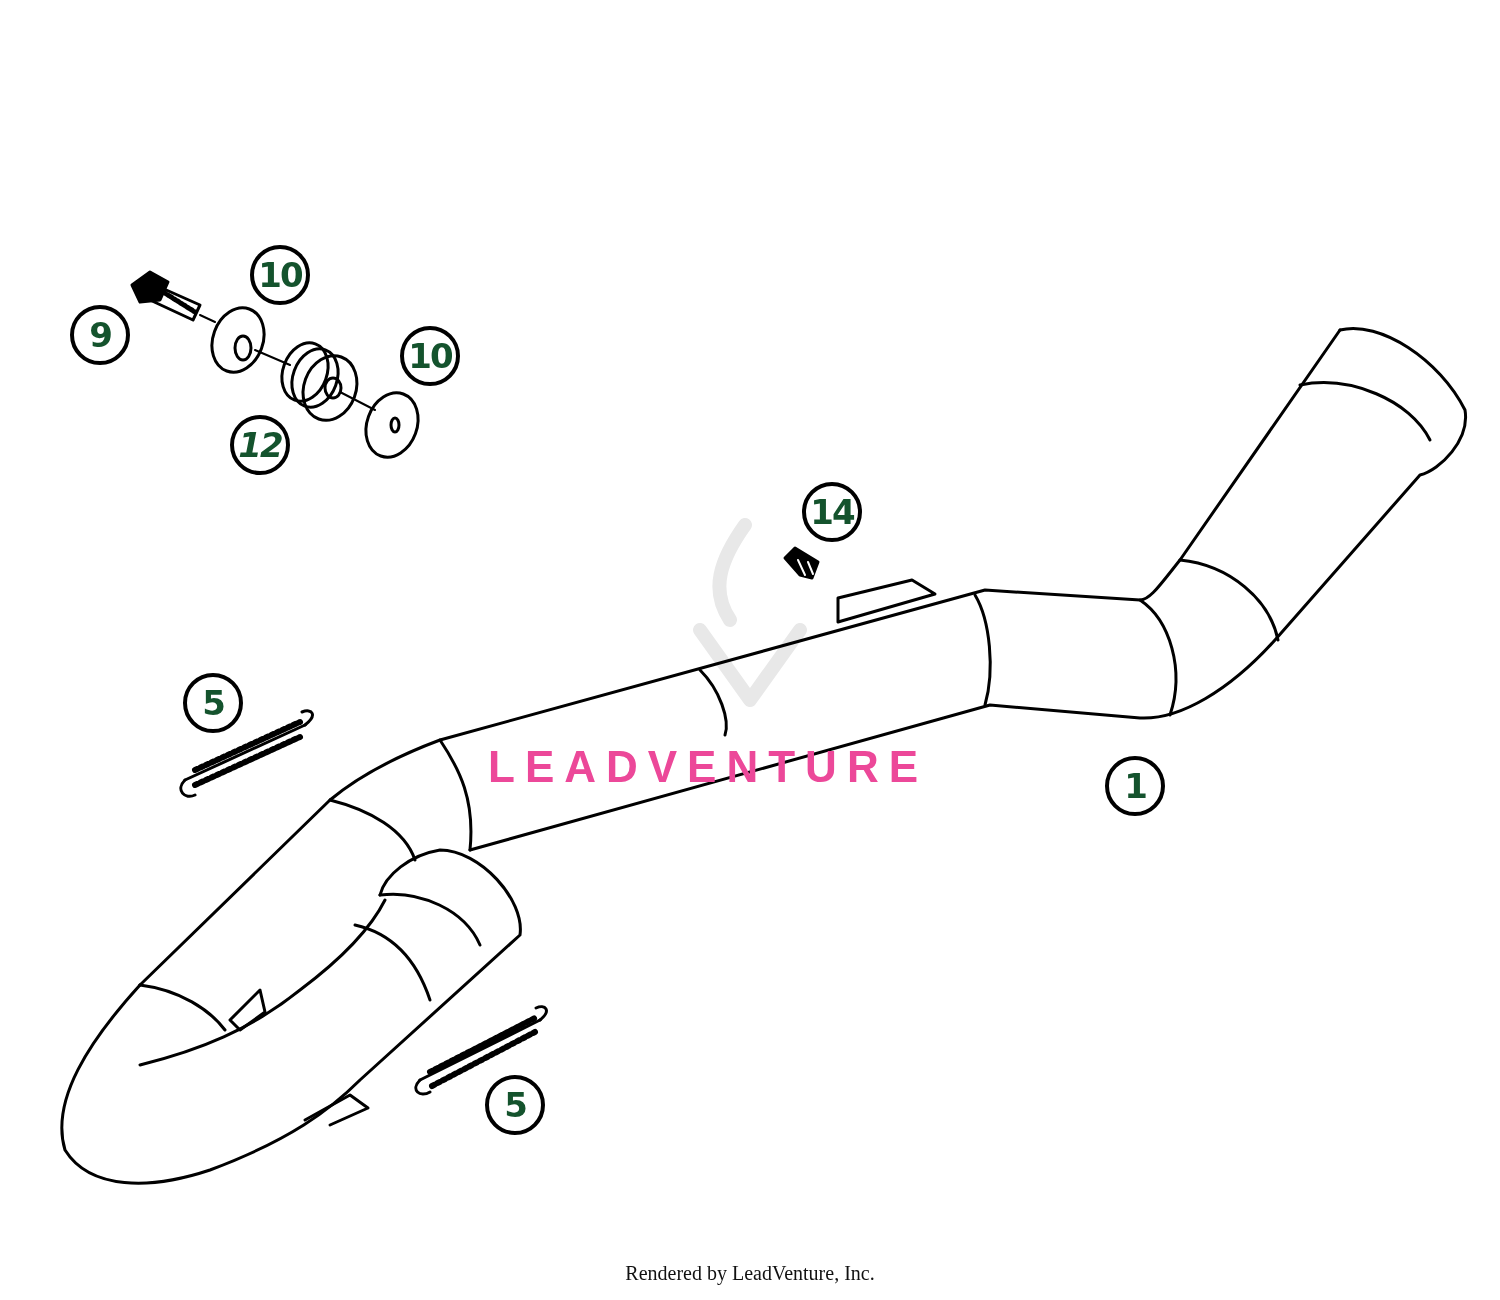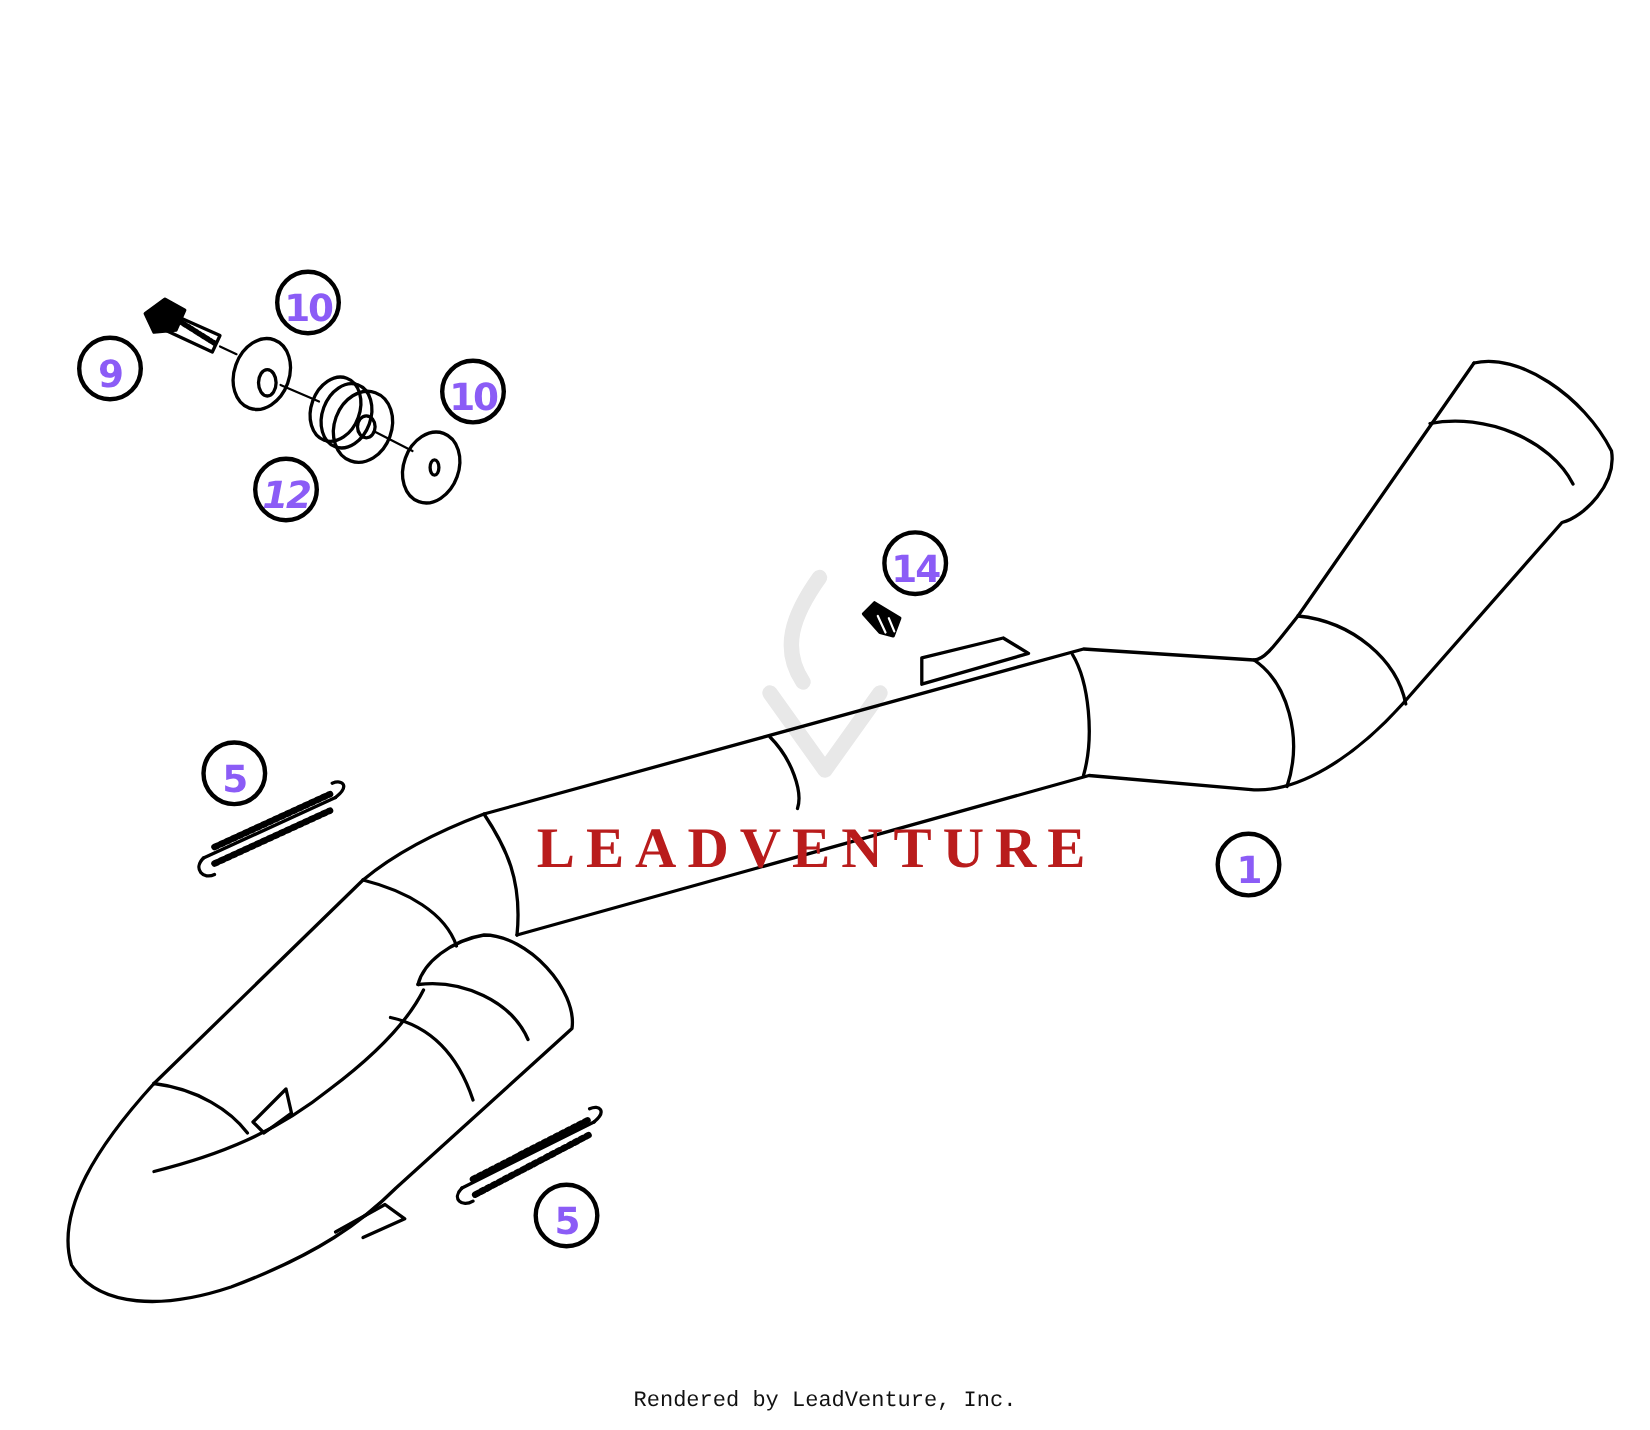--- a/index.html
+++ b/index.html
@@ -1,21 +1,21 @@
 <!DOCTYPE html>
 <html><head>
 <meta charset="utf-8">
 <style>
   html, body { margin:0; padding:0; background:#ffffff; }
   body { width:1500px; height:1300px; position:relative; overflow:hidden; font-family:"DejaVu Sans", sans-serif; }
   #diagram { position:absolute; left:0; top:0; width:1500px; height:1300px; }
-  .callout { position:absolute; width:60px; height:60px; border:4px solid #000; border-radius:50%; box-sizing:border-box; display:flex; align-items:flex-end; justify-content:center; font-family:"DejaVu Sans", sans-serif; font-weight:bold; font-size:34px; color:#8b5cf6; background:#fff; }
+  .callout { position:absolute; width:60px; height:60px; border:4px solid #000; border-radius:50%; box-sizing:border-box; display:flex; align-items:center; justify-content:center; font-family:"DejaVu Sans", sans-serif; font-weight:bold; font-size:34px; color:#14532d; background:#fff; }
   .callout span { letter-spacing:-2px; }
-  .footer { position:absolute; left:0; width:1500px; top:1262px; text-align:center; font-family:Liberation Mono, monospace; font-size:20px; color:#111; }
-  .watermark { position:absolute; left:488px; top:742px; font-family:Liberation Serif, serif; font-size:52px; letter-spacing:10px; color:#b91c1c; font-weight:bold; }
+  .footer { position:absolute; left:0; width:1500px; top:1262px; text-align:center; font-family:Liberation Serif, serif; font-size:20px; color:#111; }
+  .watermark { position:absolute; left:488px; top:742px; font-family:Liberation Sans, sans-serif; font-size:44px; letter-spacing:10px; color:#ec4899; font-weight:bold; }
 </style>
 </head>
 <body>
 
 <svg id="diagram" viewBox="0 0 1500 1300" xmlns="http://www.w3.org/2000/svg">
   <g fill="none" stroke="#000" stroke-width="3" stroke-linejoin="round" stroke-linecap="round">
 
     <g stroke="#e8e8e8" stroke-width="14">
       <path d="M745 525 C720 560 710 590 730 620 M700 630 L750 700 L800 630"></path>
     </g>

